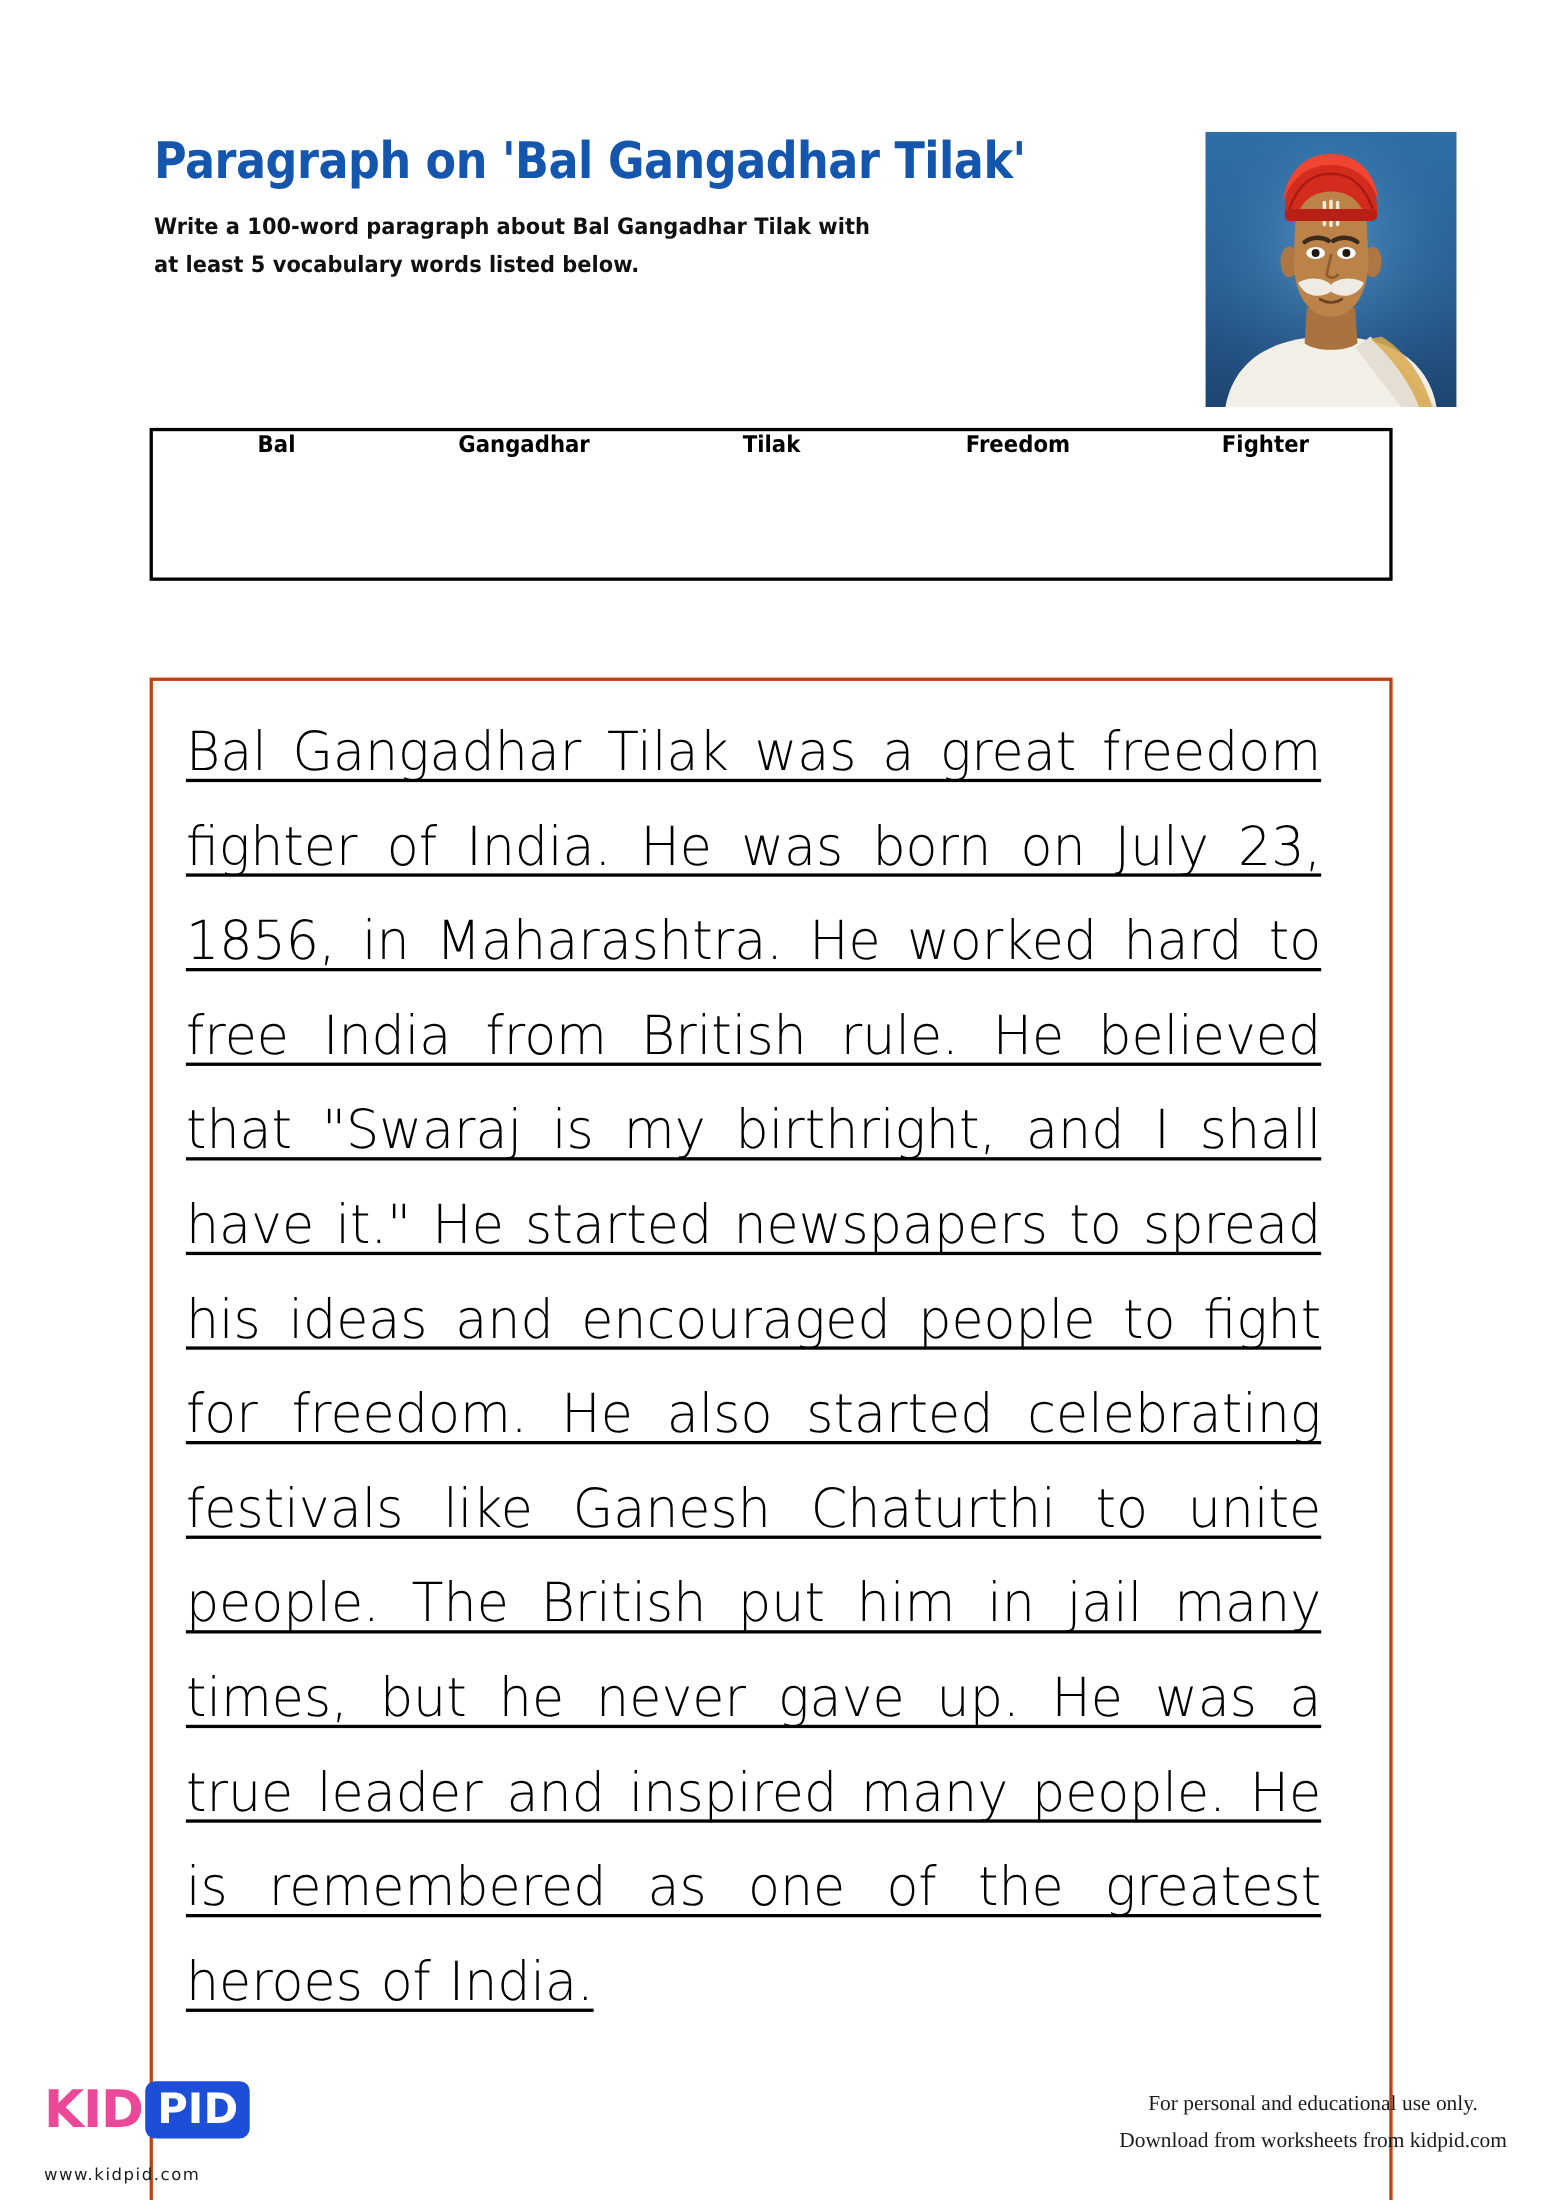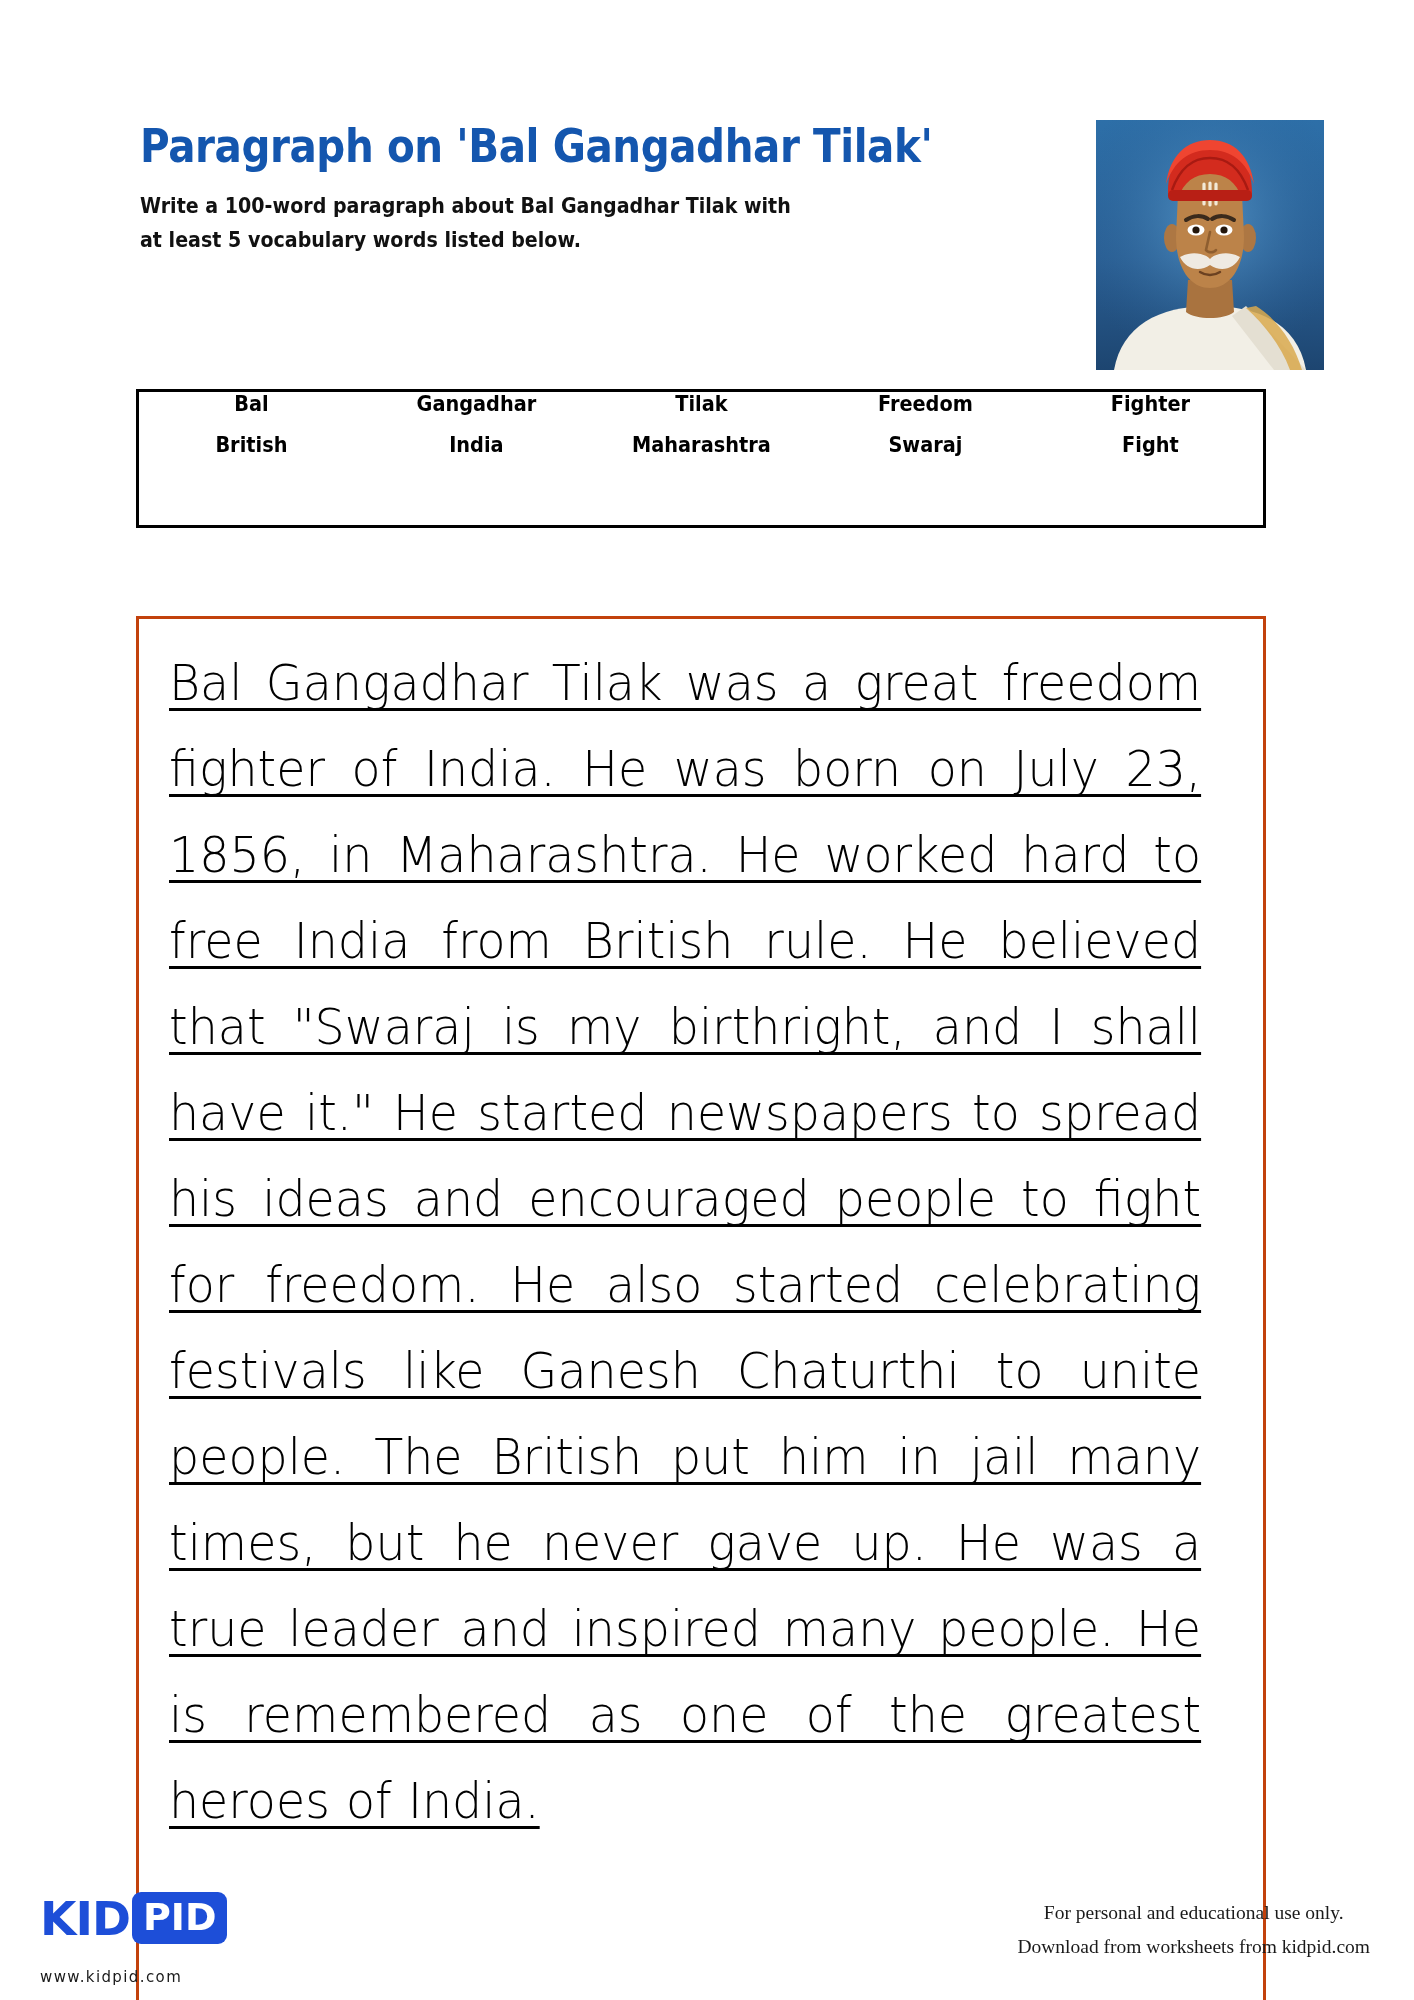--- a/index.html
+++ b/index.html
@@ -132,21 +132,21 @@
   }
   .logo-wrap {
     display: flex;
     align-items: center;
     height: 52px;
   }
   .logo-kid {
     font-family: "DejaVu Sans", sans-serif;
     font-weight: bold;
     font-size: 47px;
-    color: #1d4ed8;
+    color: #ec4899;
     letter-spacing: -1px;
     line-height: 1;
   }
   .logo-pid {
     background: #1d4ed8;
     color: #ffffff;
     font-family: "DejaVu Sans", sans-serif;
     font-weight: bold;
     font-size: 38px;
     letter-spacing: 0px;
@@ -240,27 +240,20 @@
   </div>
 
   <div class="vocab-box">
     <div class="vocab-row">
       <div class="vocab-cell">Bal</div>
       <div class="vocab-cell">Gangadhar</div>
       <div class="vocab-cell">Tilak</div>
       <div class="vocab-cell">Freedom</div>
       <div class="vocab-cell">Fighter</div>
     </div>
-    <div class="vocab-row">
-      <div class="vocab-cell">British</div>
-      <div class="vocab-cell">India</div>
-      <div class="vocab-cell">Maharashtra</div>
-      <div class="vocab-cell">Swaraj</div>
-      <div class="vocab-cell">Fight</div>
-    </div>
   </div>
 
   <div class="para-box">
     <p class="para-text">Bal Gangadhar Tilak was a great freedom fighter of India. He was born on July 23, 1856, in Maharashtra. He worked hard to free India from British rule. He believed that "Swaraj is my birthright, and I shall have it." He started newspapers to spread his ideas and encouraged people to fight for freedom. He also started celebrating festivals like Ganesh Chaturthi to unite people. The British put him in jail many times, but he never gave up. He was a true leader and inspired many people. He is remembered as one of the greatest heroes of India.</p>
   </div>
 
   <div class="footer-logo">
     <div class="logo-wrap">
       <span class="logo-kid">KID</span>
       <span class="logo-pid">PID</span>

